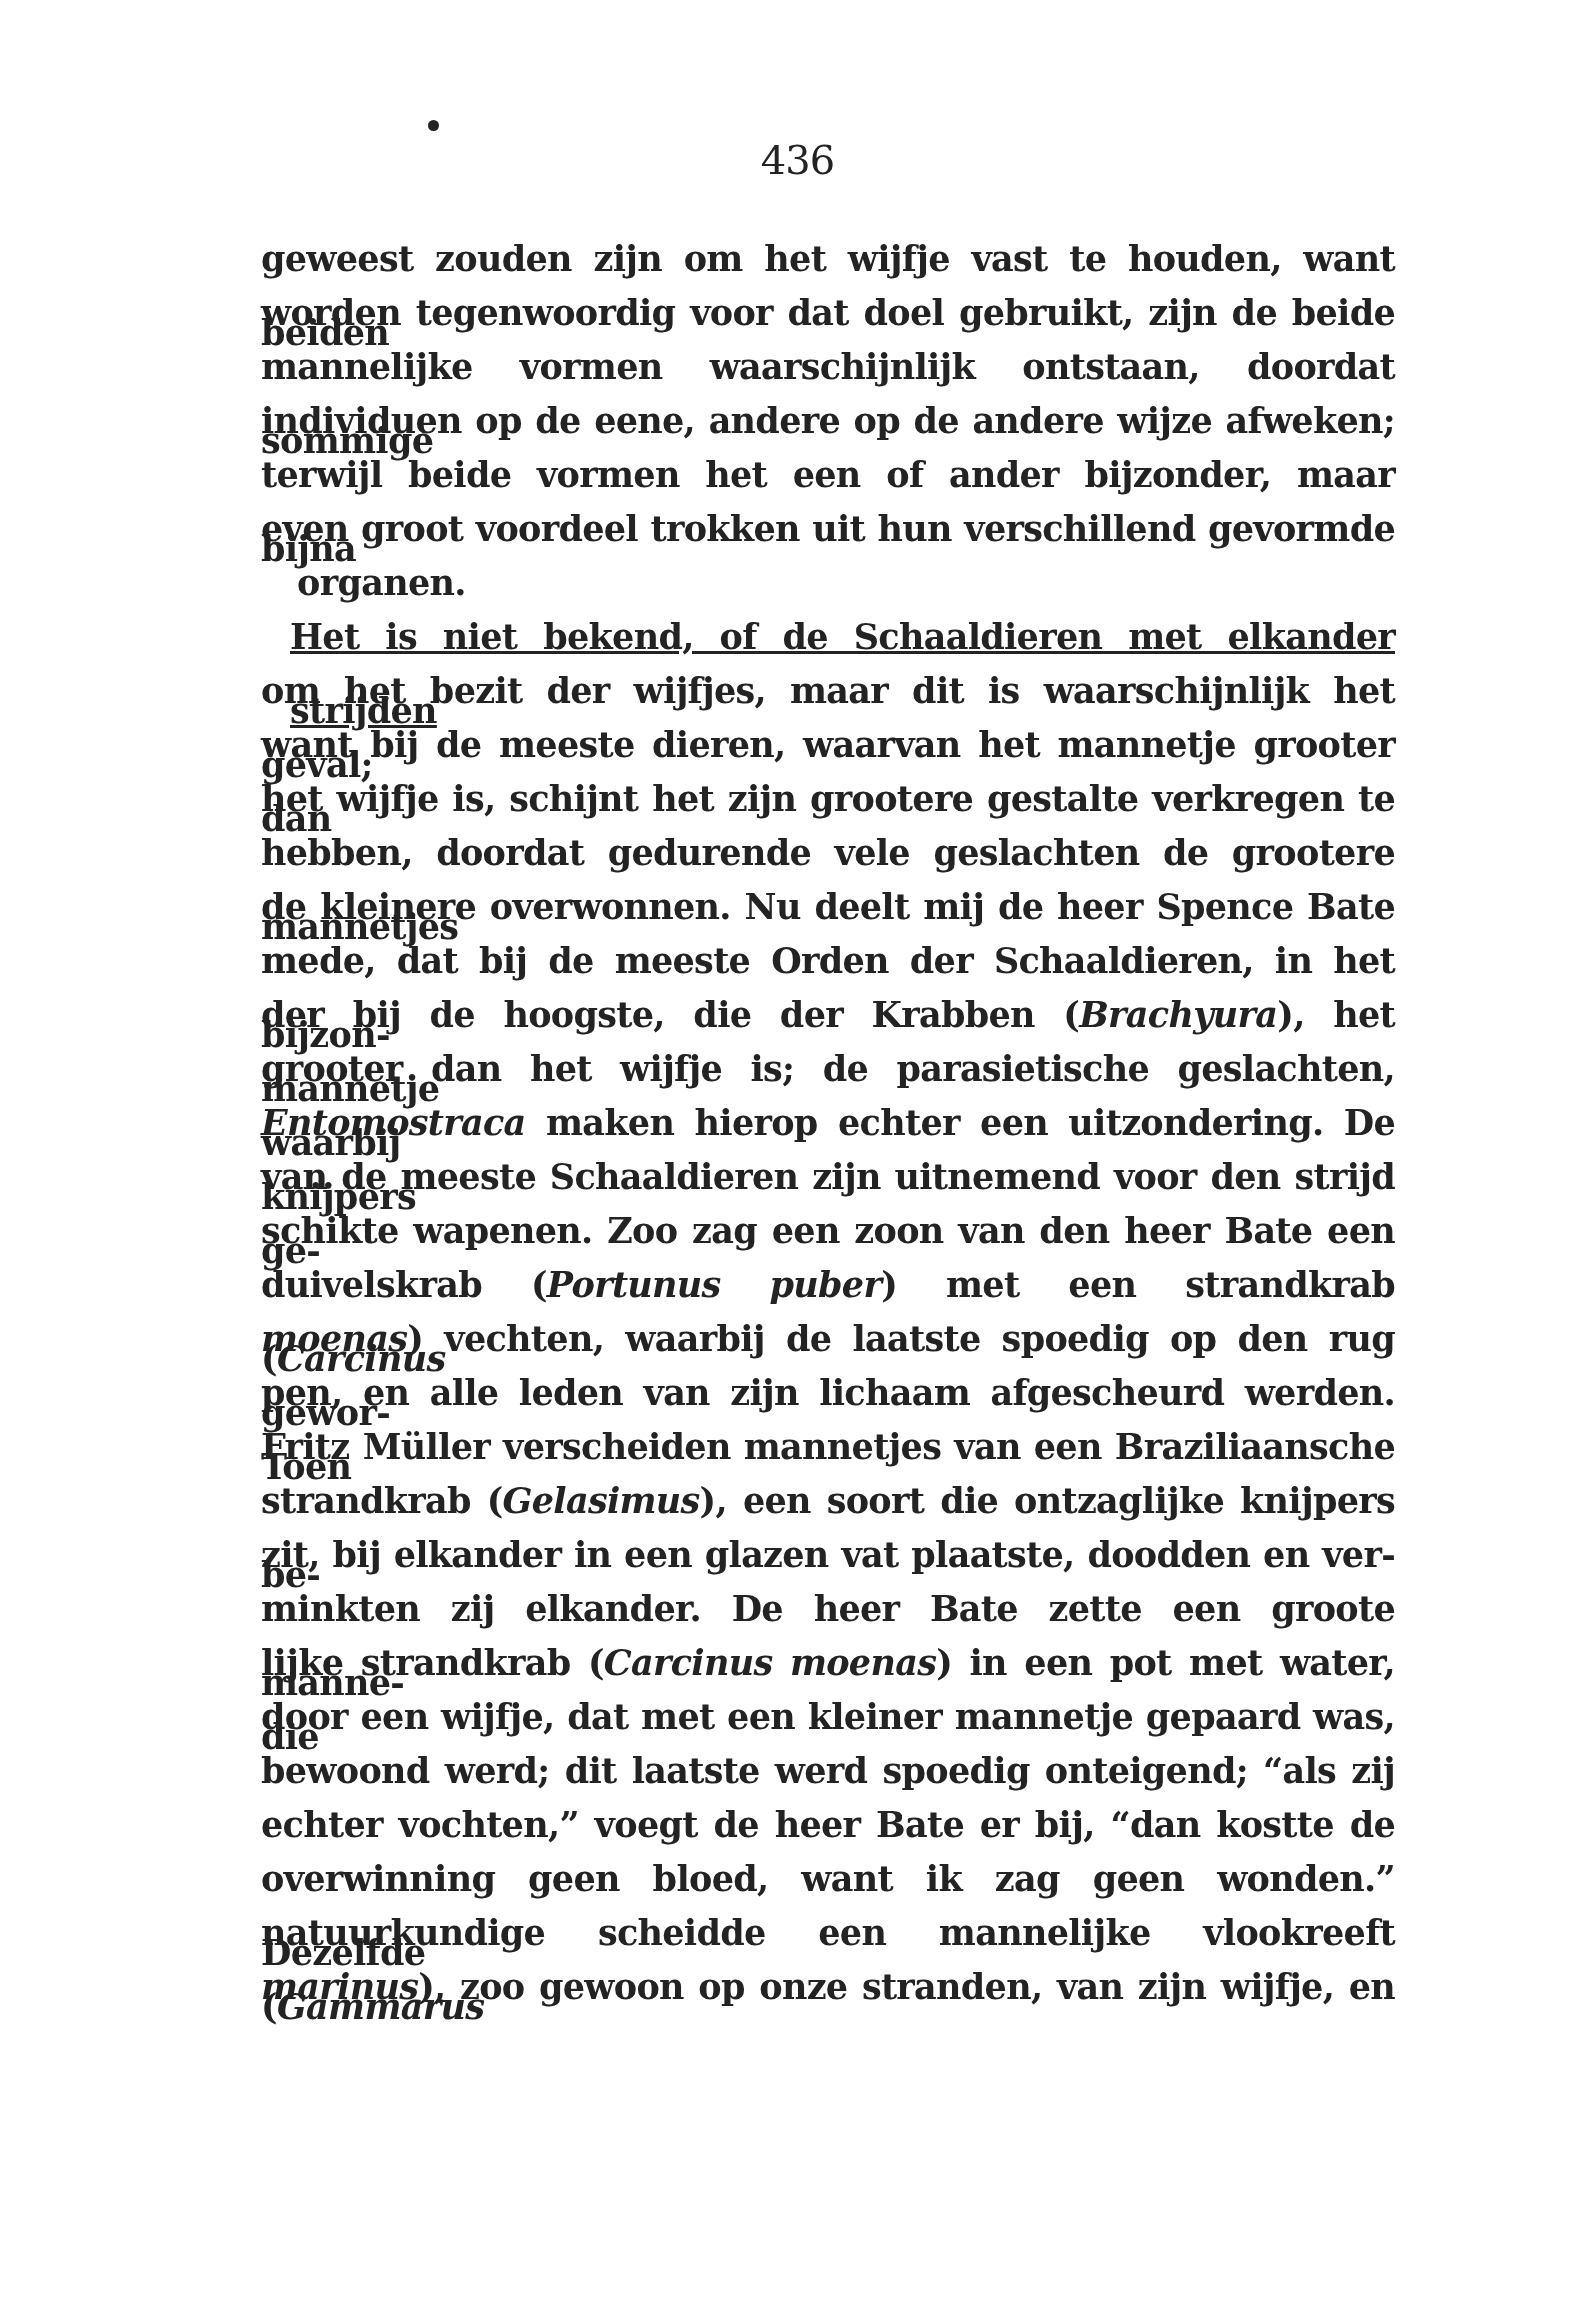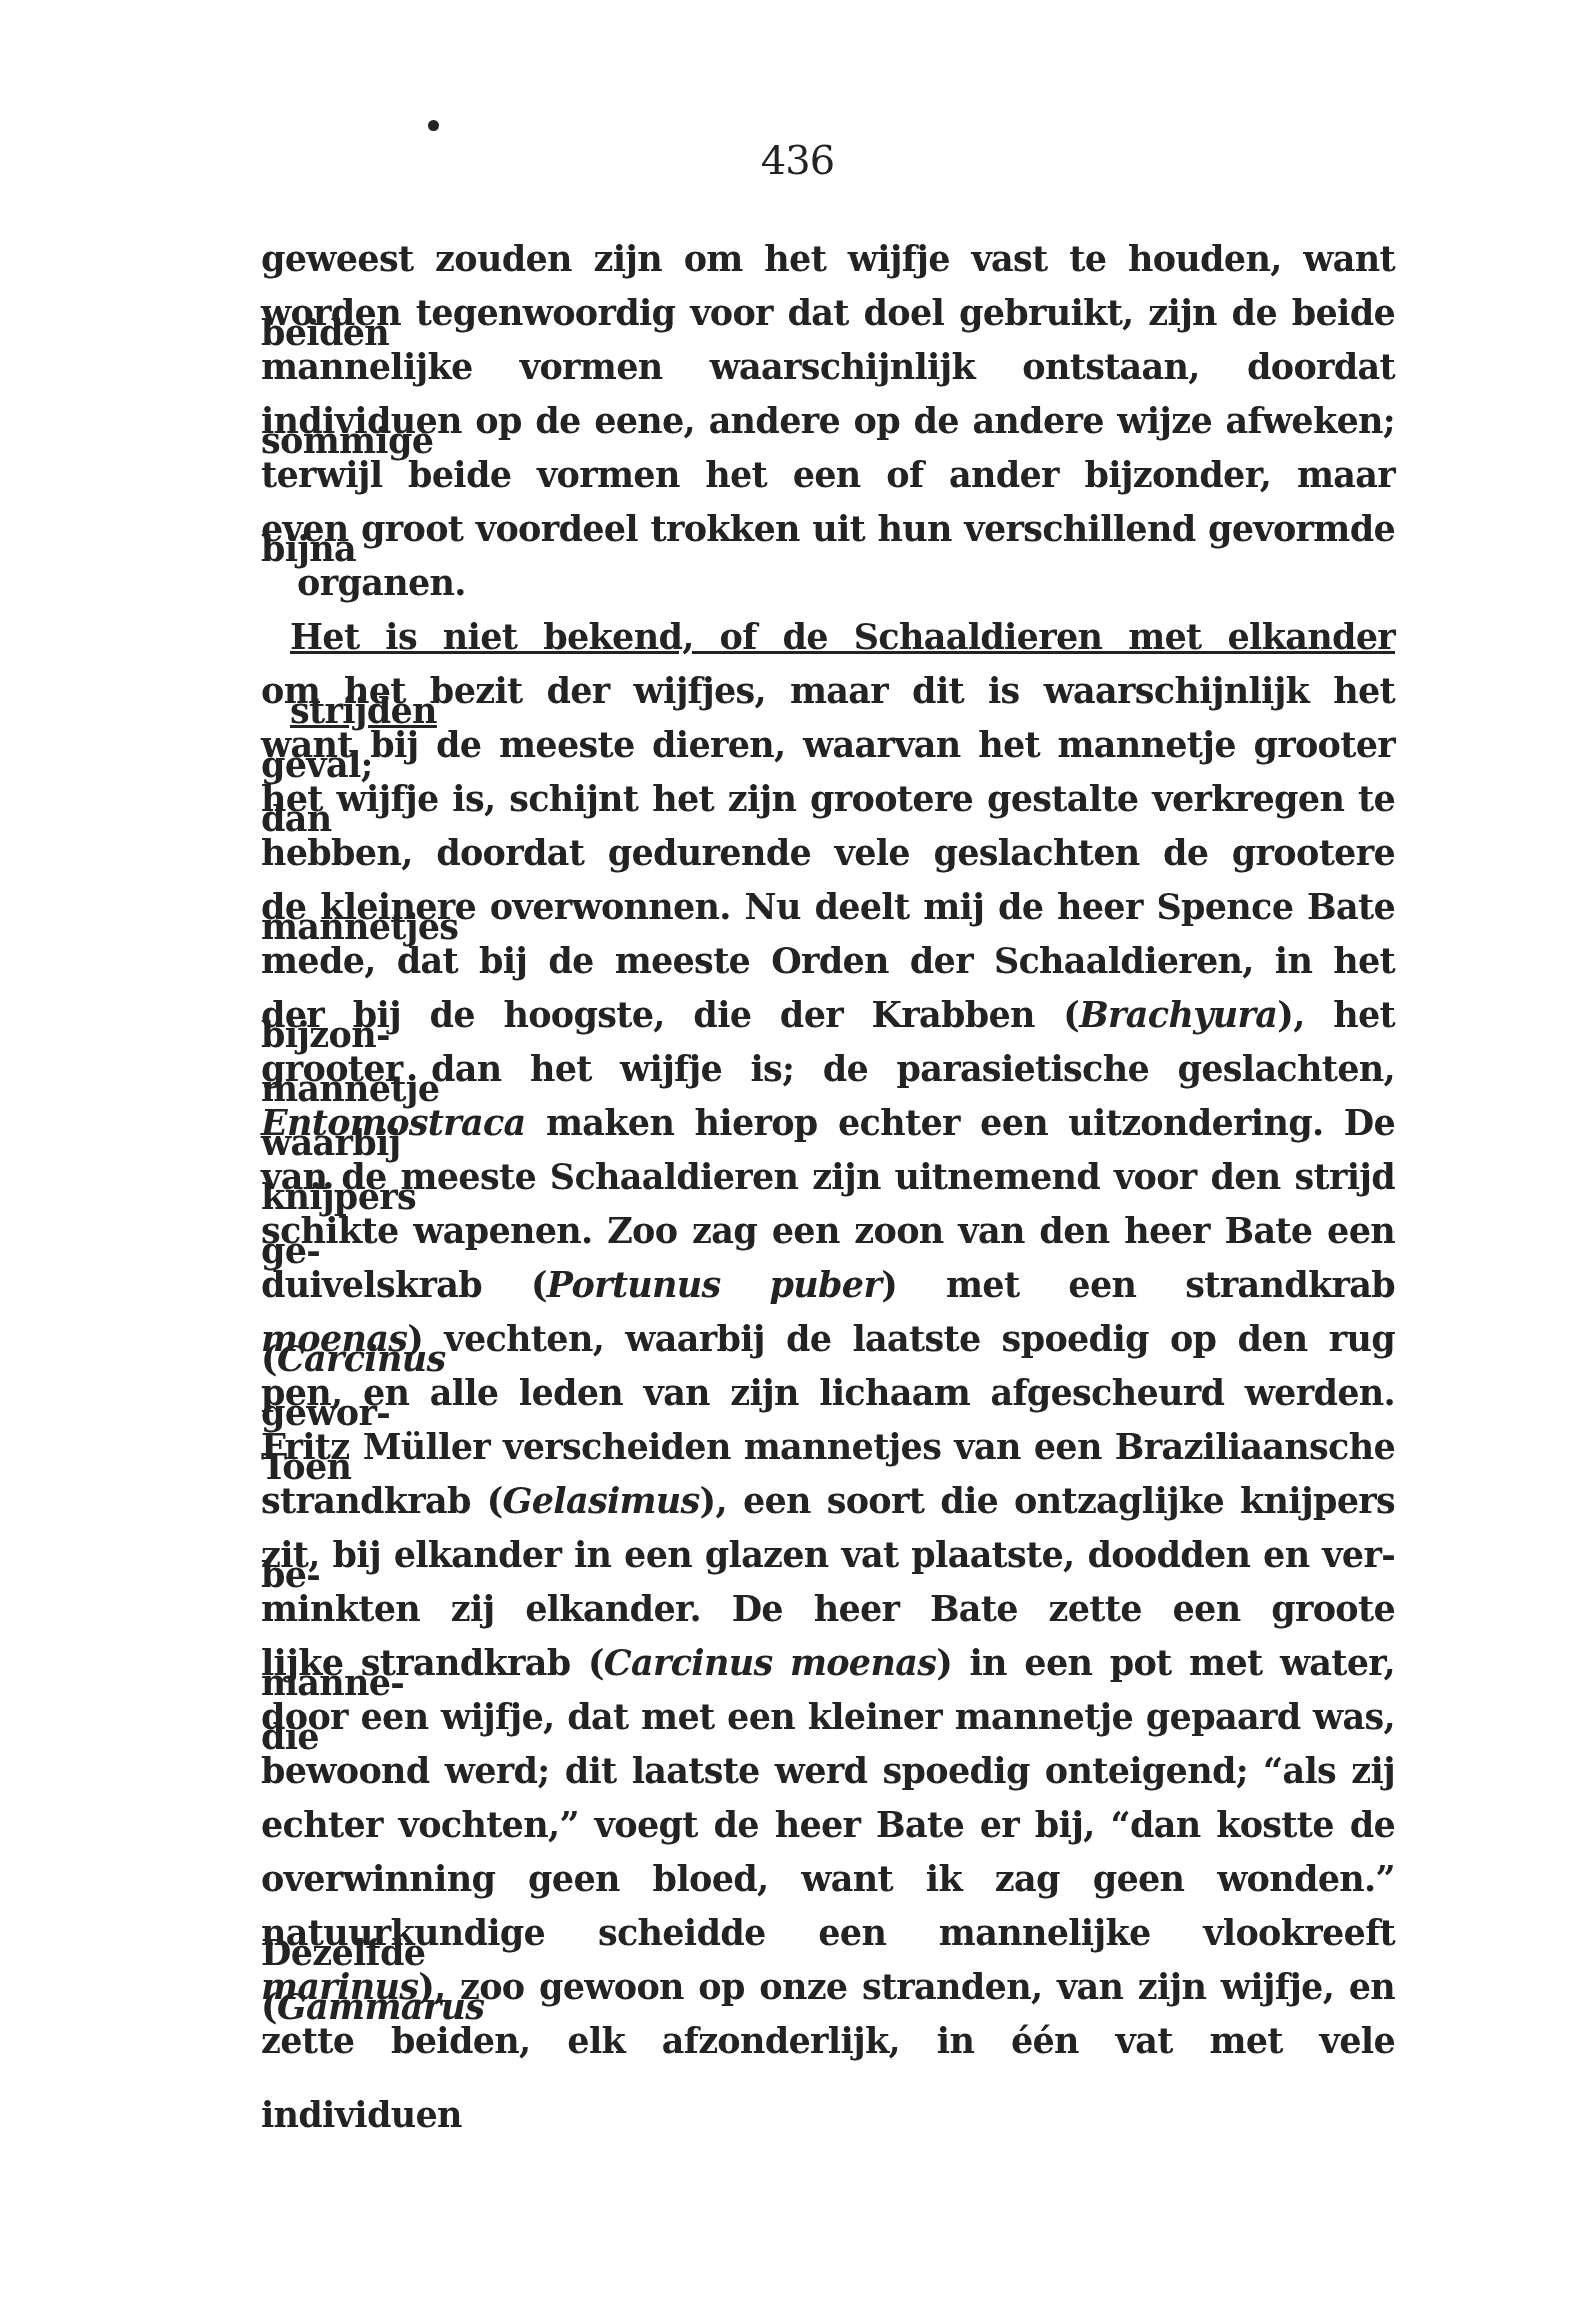--- a/index.html
+++ b/index.html
@@ -109,16 +109,15 @@
       <div class="line"><span>strandkrab (</span><span class="it">Gelasimus</span><span>), een soort die ontzaglijke knijpers be-</span></div>
       <div class="line"><span>zit, bij elkander in een glazen vat plaatste, doodden en ver-</span></div>
       <div class="line"><span>minkten zij elkander. De heer Bate zette een groote manne-</span></div>
       <div class="line"><span>lijke strandkrab (</span><span class="it">Carcinus moenas</span><span>) in een pot met water, die</span></div>
       <div class="line"><span>door een wijfje, dat met een kleiner mannetje gepaard was,</span></div>
       <div class="line"><span>bewoond werd; dit laatste werd spoedig onteigend; “als zij</span></div>
       <div class="line"><span>echter vochten,” voegt de heer Bate er bij, “dan kostte de</span></div>
       <div class="line"><span>overwinning geen bloed, want ik zag geen wonden.” Dezelfde</span></div>
       <div class="line"><span>natuurkundige scheidde een mannelijke vlookreeft (</span><span class="it">Gammarus</span></div>
       <div class="line"><span class="it">marinus</span><span>), zoo gewoon op onze stranden, van zijn wijfje, en</span></div>
-      <div class="line"><span>zette beiden, elk afzonderlijk, in één vat met vele individuen</span></div>
     </div>
 </div>
 
 
 </body></html>

